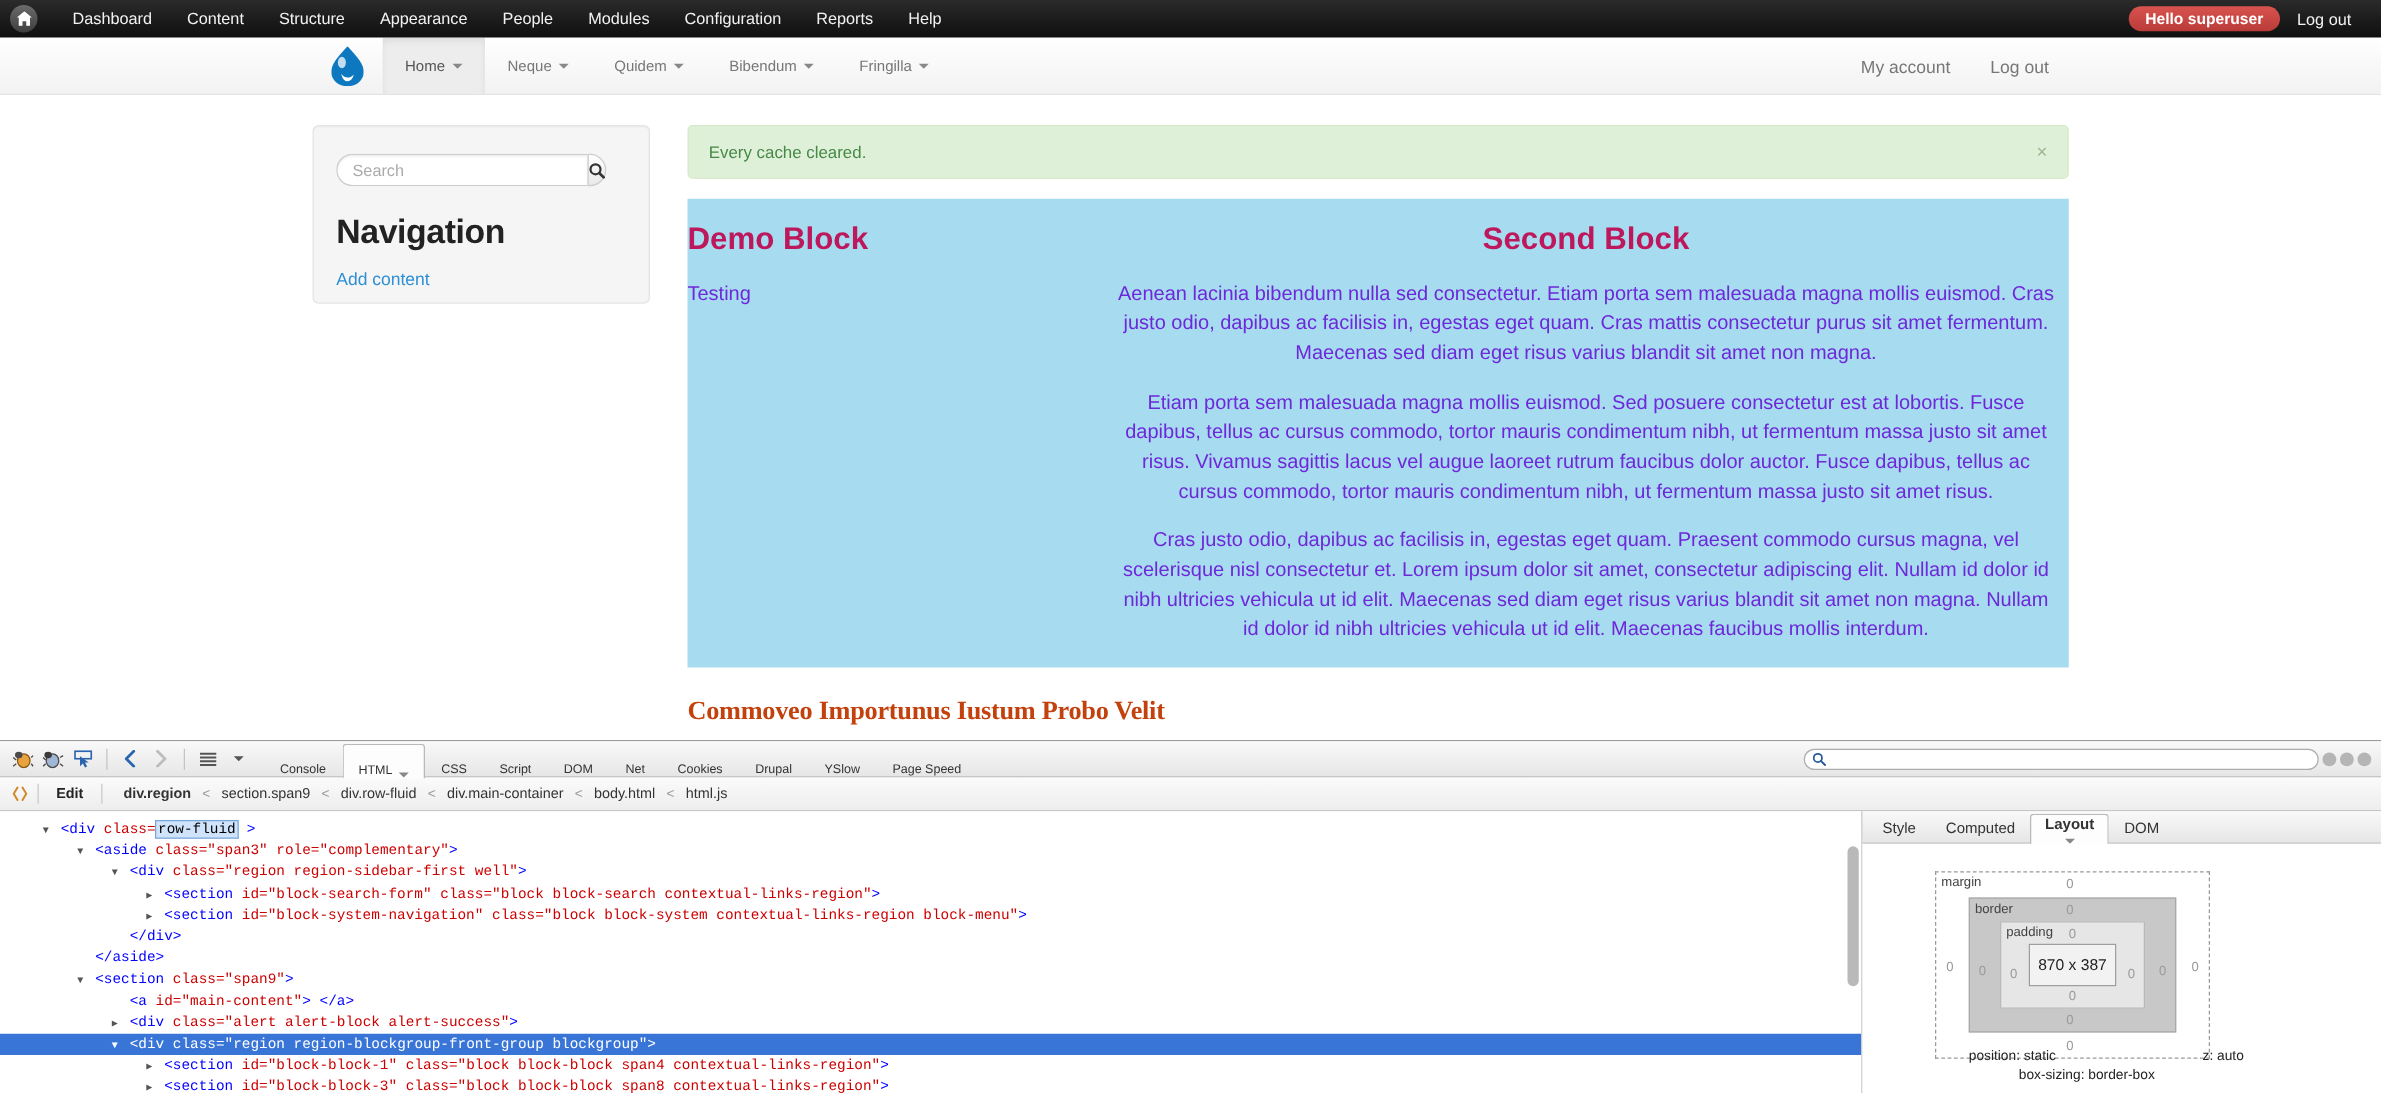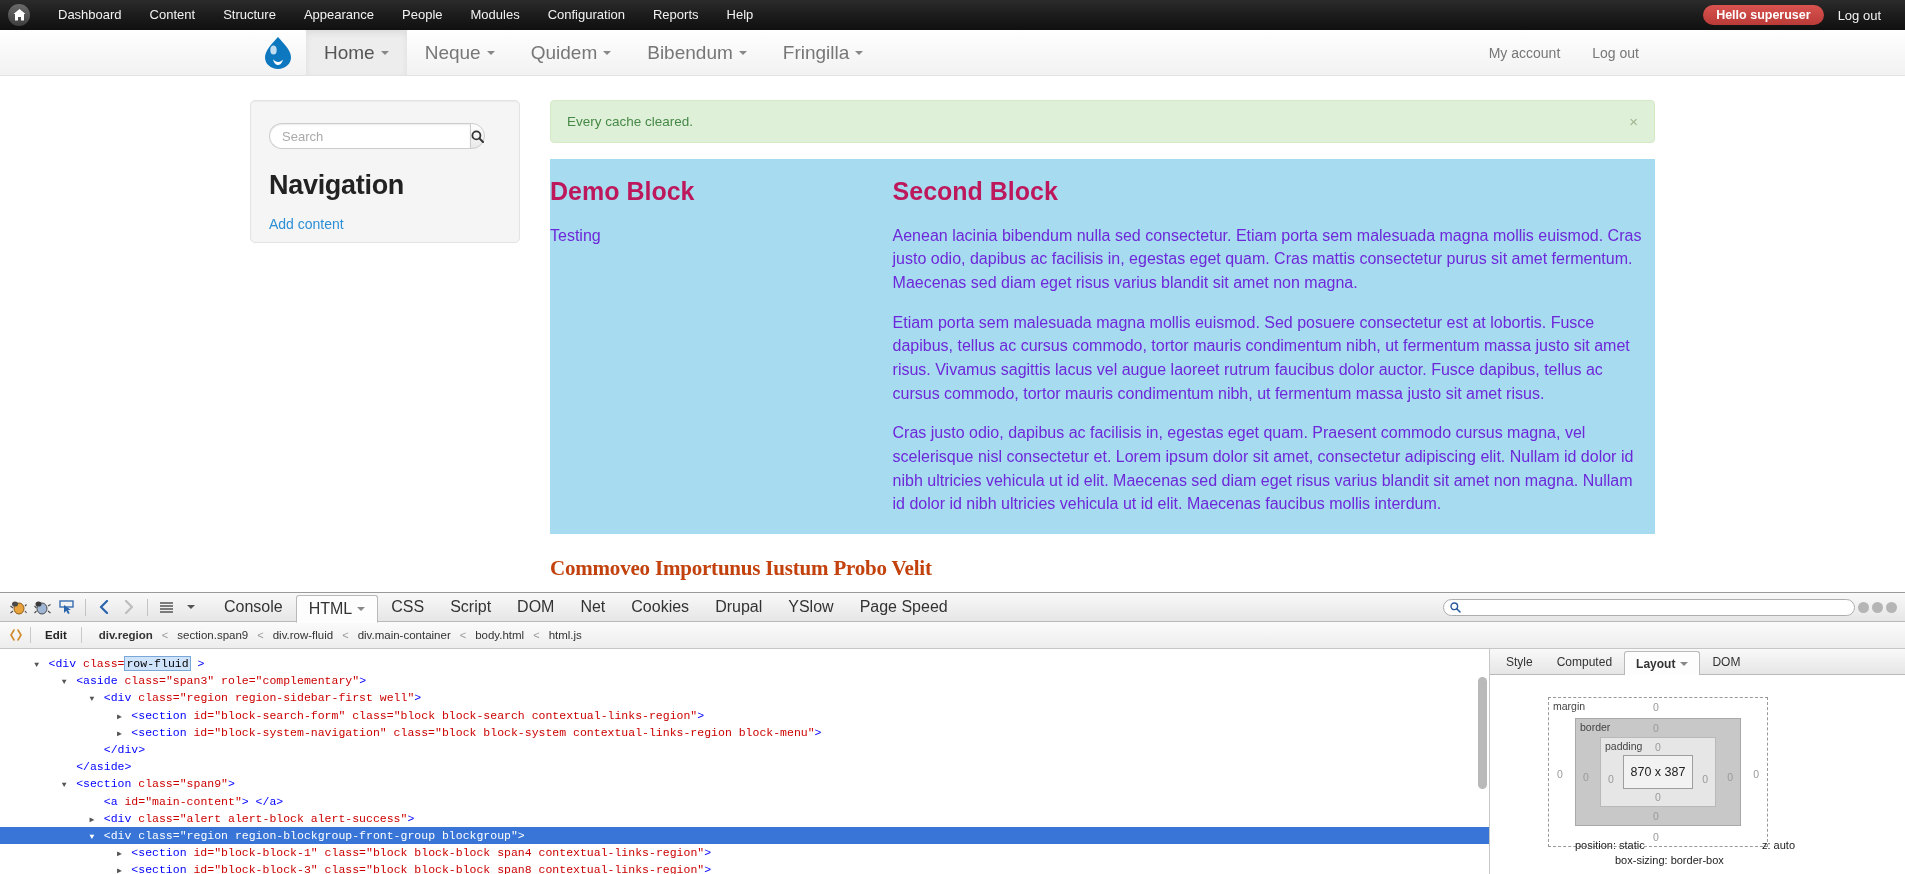--- a/index.html
+++ b/index.html
@@ -50,21 +50,21 @@
   .navbar-inner{
     width:1405px;margin:0 auto;display:flex;align-items:stretch;
   }
   .brand{
     display:flex;align-items:center;justify-content:center;
     width:56px;flex:none;
   }
   .main-menu{display:flex;align-items:stretch;}
   .main-menu .mi{
     display:flex;align-items:center;gap:6px;
-    padding:0 18px;font-size:19px;color:#777;
+    padding:0 18px;font-size:12px;color:#777;
     text-decoration:none;white-space:nowrap;
   }
   .main-menu .mi.active{
     background:#ededed;color:#555;
     box-shadow:inset 0 3px 6px rgba(0,0,0,.07);
   }
   .caret{
     width:0;height:0;border-left:4px solid transparent;border-right:4px solid transparent;
     border-top:4px solid #888;display:inline-block;
   }
@@ -115,21 +115,21 @@
     padding:13px 16px;display:flex;align-items:flex-start;
     margin-bottom:16px;
   }
   .alert-close{
     margin-left:auto;color:#a0b48f;font-size:15px;cursor:pointer;line-height:1;
   }
   .blockgroup{
     background:#a7dcf0;display:flex;padding:18px 0 18px 0;
   }
   .bg-col-4{width:31%;box-sizing:border-box;padding:0 14px 0 0;}
-  .bg-col-8{width:69%;box-sizing:border-box;padding:0 10px 0 0;}
+  .bg-col-8{width:69%;box-sizing:border-box;padding:0 10px 0 0;text-align:center;}
   .block-title{
     font-size:25px;font-weight:bold;color:#be185d;margin:0 0 18px 0;line-height:1.15;
   }
   .block-body p{
     font-size:16px;line-height:1.48;color:#6d28d9;margin:0 0 16px 0;
   }
   .block-body p:last-child{margin-bottom:0;}
   .page-heading{
     color:#c2410c;font-size:21px;font-weight:bold;margin:22px 0 0 0;letter-spacing:-0.2px;font-family:Liberation Serif, serif;
   }
@@ -145,22 +145,22 @@
     height:29px;display:flex;align-items:center;
     background:linear-gradient(to bottom,#f9f9f9,#e6e6e6);
     border-bottom:1px solid #b9b9b9;box-sizing:border-box;
     padding:0 4px;
   }
   .fb-icons{display:flex;align-items:center;gap:3px;padding:0 4px;}
   .fb-ic{width:21px;height:21px;display:flex;align-items:center;justify-content:center;cursor:pointer;}
   .fb-sep{width:1px;height:17px;background:#c4c4c4;margin:0 5px;}
   .fb-tabs{display:flex;align-items:stretch;height:29px;margin-left:6px;}
   .fb-tab{
-    display:flex;align-items:center;gap:5px;
-    padding:0 12px;font-size:16px;color:#333;cursor:pointer;
+    display:flex;align-items:flex-end;gap:5px;
+    padding:0 12px;font-size:10px;color:#333;cursor:pointer;
     border:1px solid transparent;box-sizing:border-box;
   }
   .fb-tab.active{
     background:#fdfdfd;border:1px solid #b9b9b9;border-bottom-color:#fdfdfd;
     border-radius:3px 3px 0 0;margin-top:2px;height:28px;
   }
   .fb-search-wrap{margin-left:auto;display:flex;align-items:center;gap:3px;padding-right:4px;}
   .fb-search{
     width:412px;height:17px;box-sizing:border-box;
     border:1px solid #adadad;border-radius:9px;background:#fff;
@@ -224,21 +224,21 @@
     background:linear-gradient(to bottom,#f9f9f9,#e6e6e6);
     border-bottom:1px solid #b9b9b9;box-sizing:border-box;padding:0 4px;
   }
   .fb-stab{
     display:flex;align-items:center;gap:5px;padding:0 11px;
     font-size:12px;color:#333;cursor:pointer;box-sizing:border-box;
     border:1px solid transparent;
   }
   .fb-stab.active{
     background:#fdfdfd;border:1px solid #b9b9b9;border-bottom-color:#fdfdfd;
-    border-radius:3px 3px 0 0;margin-top:2px;height:25px;font-weight:bold;
+    border-radius:3px 3px 0 0;margin-top:2px;height:25px;font-weight:bold;flex-direction:column;
   }
   .fb-layout{flex:1;background:#fff;position:relative;}
   .boxmodel{
     position:absolute;left:58px;top:22px;width:220px;height:150px;
     border:1px dashed #999;box-sizing:border-box;
   }
   .bm-label{
     position:absolute;font-size:10.5px;color:#444;left:4px;top:2px;
   }
   .bm-border{

